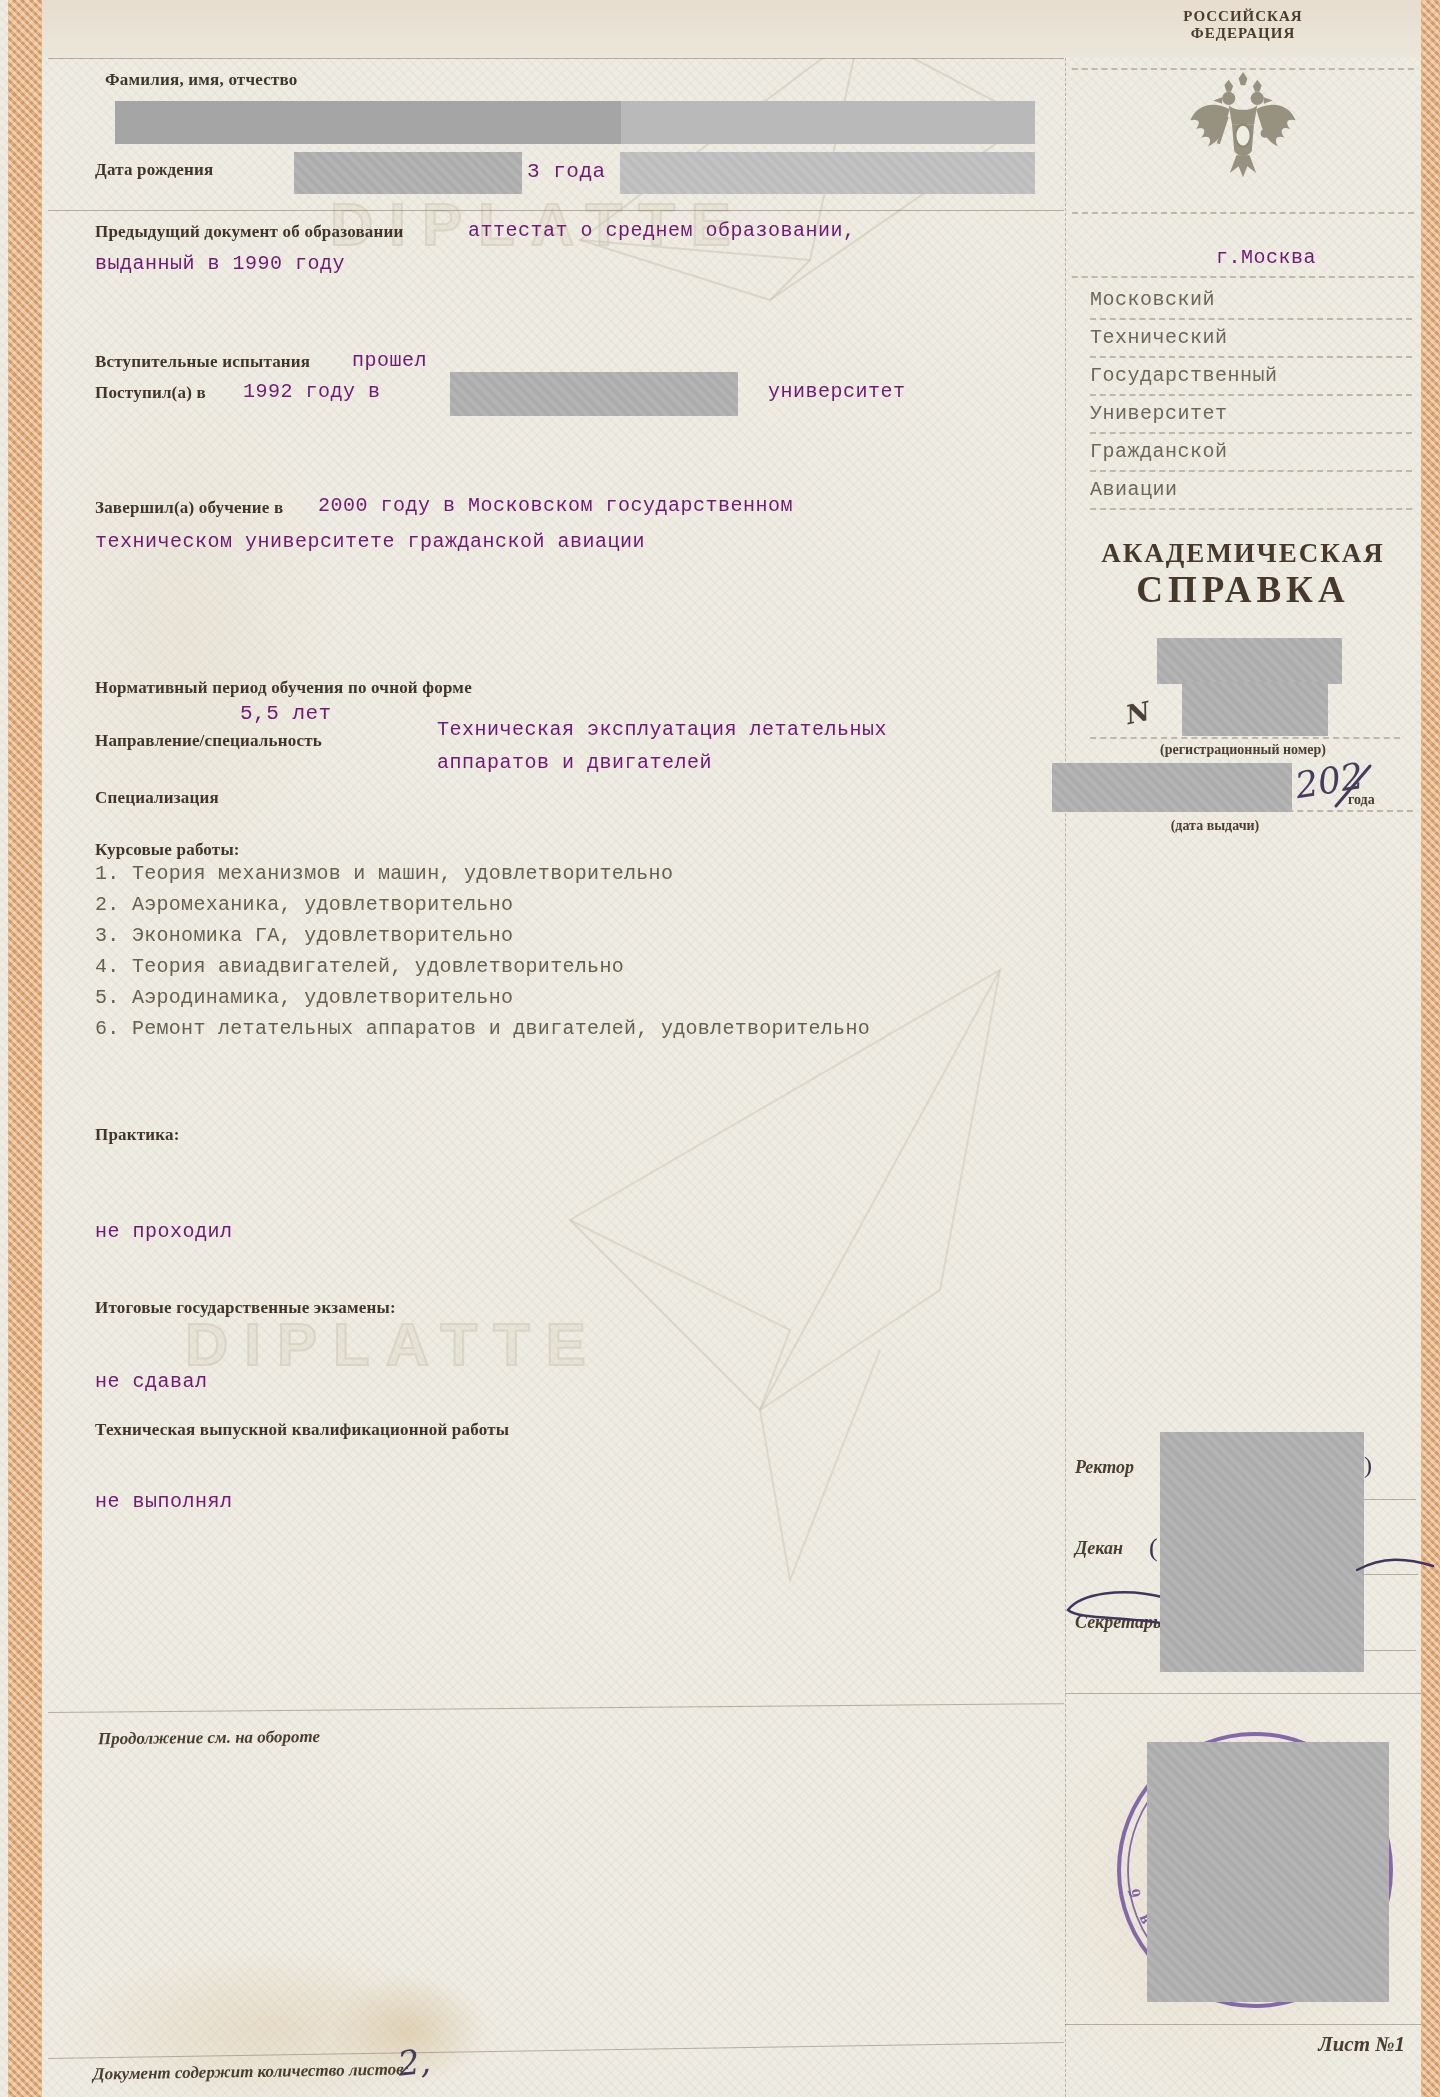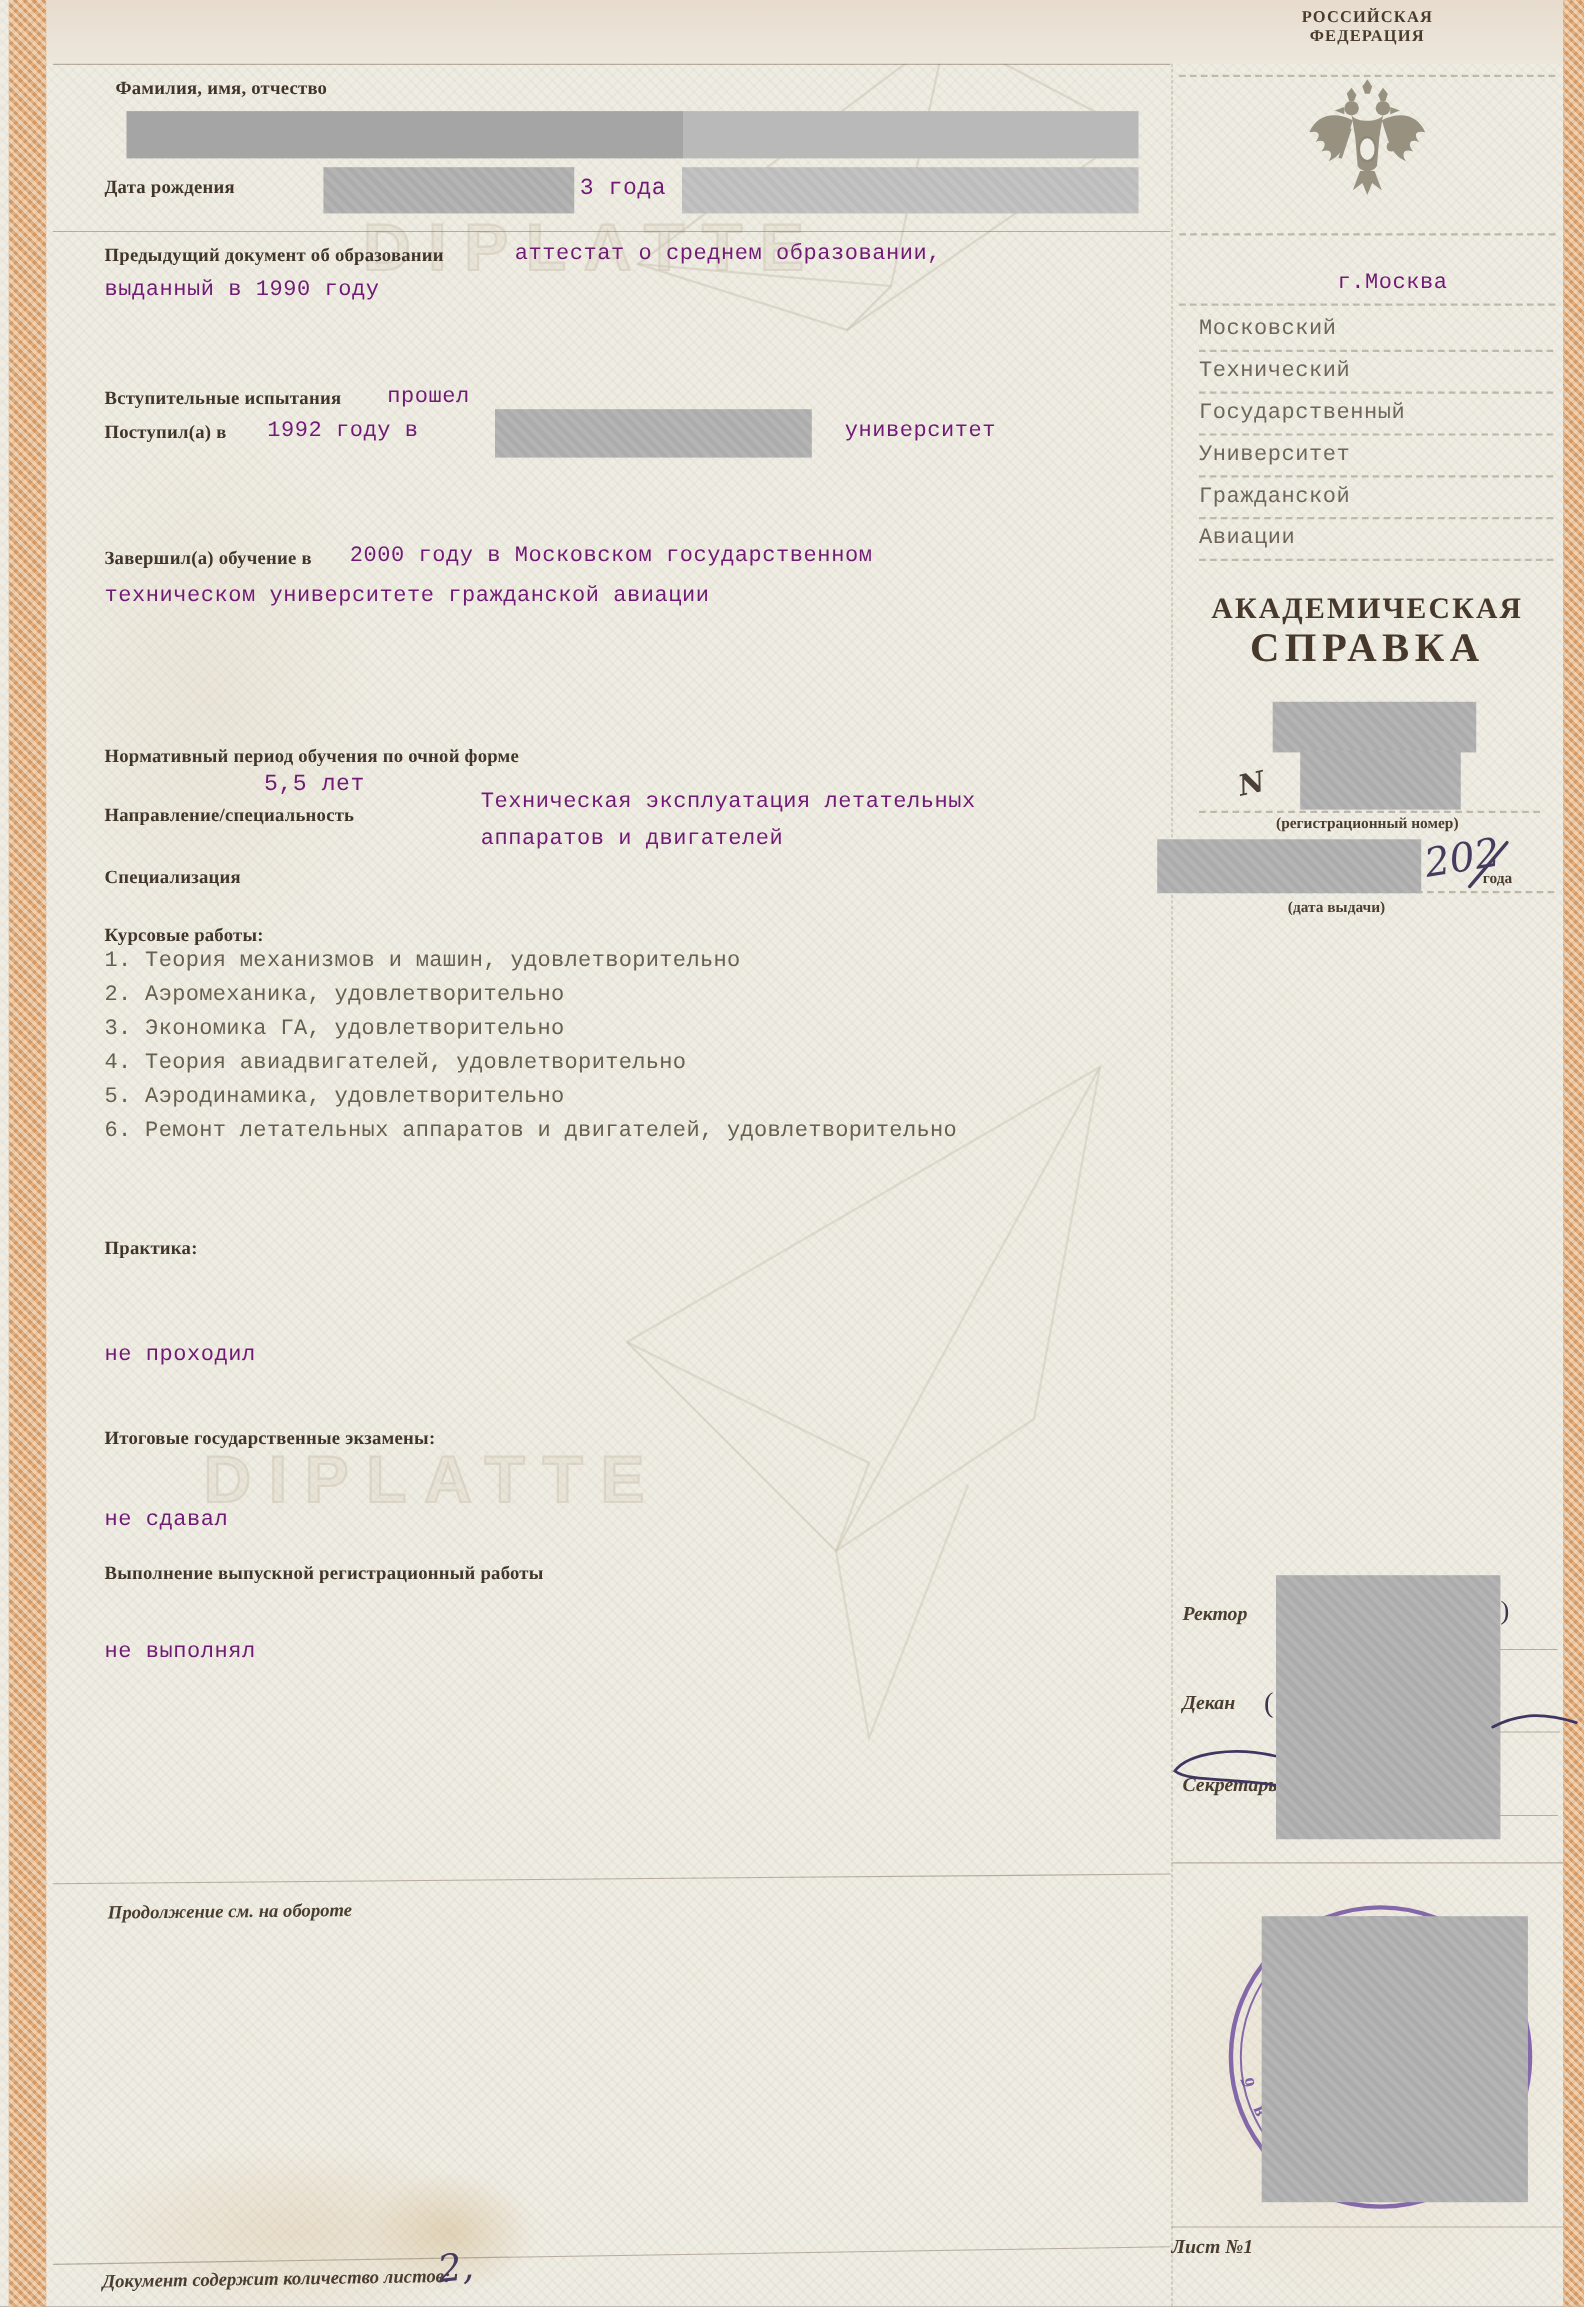--- a/index.html
+++ b/index.html
@@ -143,21 +143,21 @@
       <div class="course-item">5. Аэродинамика, удовлетворительно</div>
       <div class="course-item">6. Ремонт летательных аппаратов и двигателей, удовлетворительно</div>
     </div>
 
   <div class="abs lbl" style="left:95px;top:1125px;">Практика:</div>
   <div class="abs typed" style="left:95px;top:1220px;">не проходил</div>
 
   <div class="abs lbl" style="left:95px;top:1298px;">Итоговые государственные экзамены:</div>
   <div class="abs typed" style="left:95px;top:1370px;">не сдавал</div>
 
-  <div class="abs lbl" style="left:95px;top:1420px;">Выполнение выпускной регистрационный работы</div>
+  <div class="abs lbl" style="left:95px;top:1420px;">Техническая выпускной квалификационной работы</div>
   <div class="abs typed" style="left:95px;top:1490px;">не выполнял</div>
 
   <div class="abs note" style="left:98px;top:1728px;transform:rotate(-0.6deg);">Продолжение см. на обороте</div>
 
   <div class="abs note" style="left:93px;top:2062px;transform:rotate(-0.9deg);">Документ содержит количество листов:</div>
   <div class="abs hand" style="left:398px;top:2042px;font-size:34px;transform:rotate(-6deg);">2,</div>
 
   <div class="abs country" style="left:1065px;top:8px;width:356px;">
     <div>РОССИЙСКАЯ</div>
     <div>ФЕДЕРАЦИЯ</div>
@@ -239,14 +239,14 @@
       <circle cx="145" cy="145" r="136" stroke-width="4"></circle>
       <circle cx="145" cy="145" r="127" stroke-width="1.8"></circle>
       <circle cx="145" cy="145" r="70" stroke-width="2.5"></circle>
     </g>
     <text font-family="Liberation Serif, serif" font-size="17" font-weight="bold" fill="#7252a2" opacity="0.9" letter-spacing="7">
       <textPath href="#arcL" startOffset="28%">а я   б</textPath>
     </text>
   </svg>
   <div class="redact" style="left:1147px;top:1742px;width:242px;height:260px;"></div>
 
-  <div class="abs note" style="left:1065px;top:2032px;width:340px;text-align:left;font-size:18px;">Лист №1</div>
+  <div class="abs note" style="left:1065px;top:2032px;width:340px;text-align:right;font-size:21px;">Лист №1</div>
 </div>
 
 </body></html>

